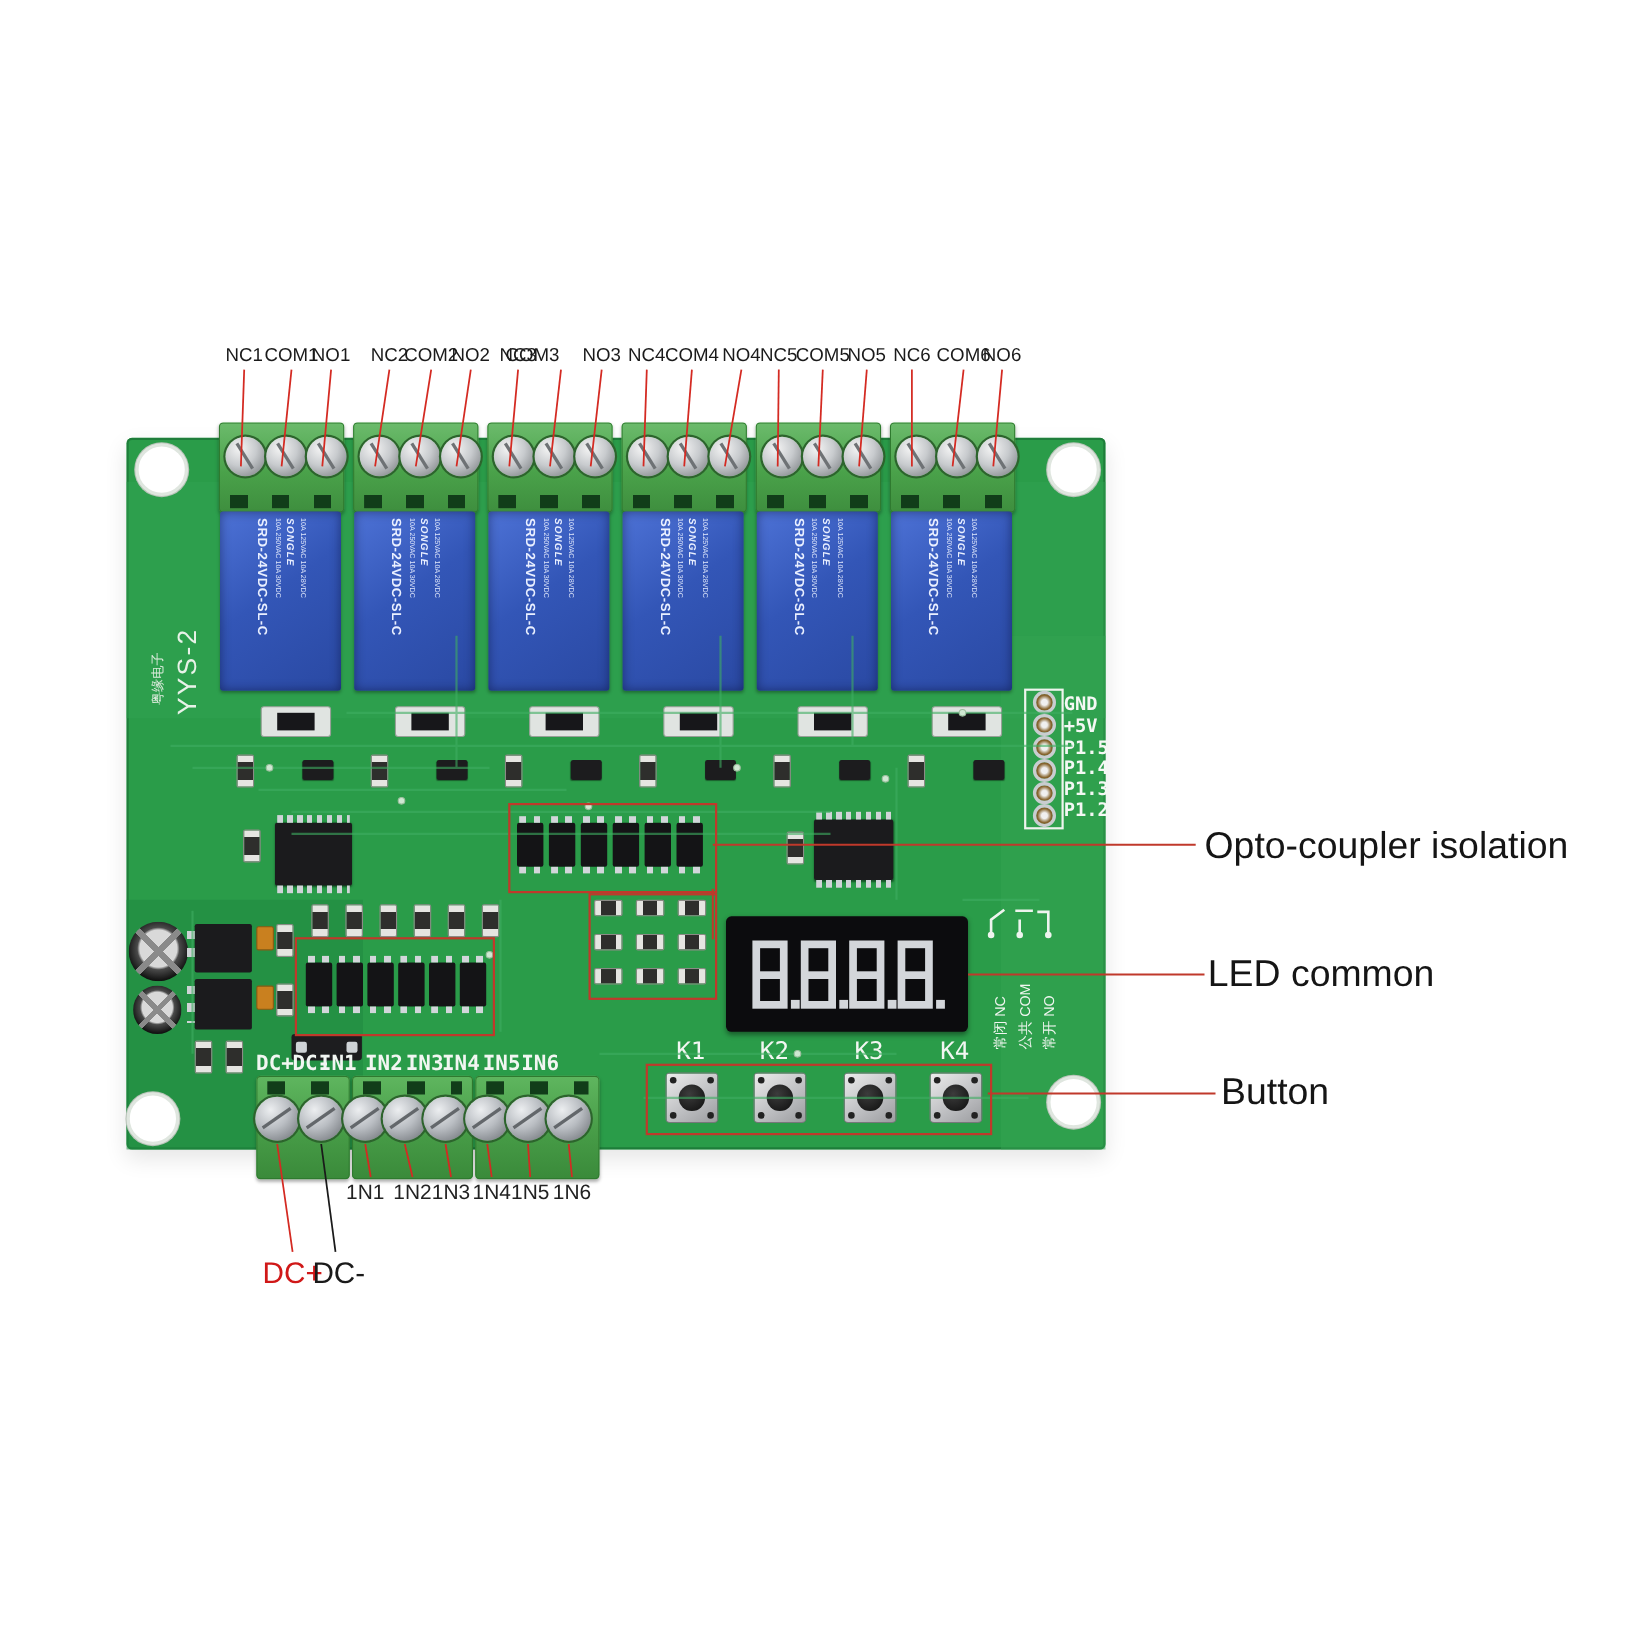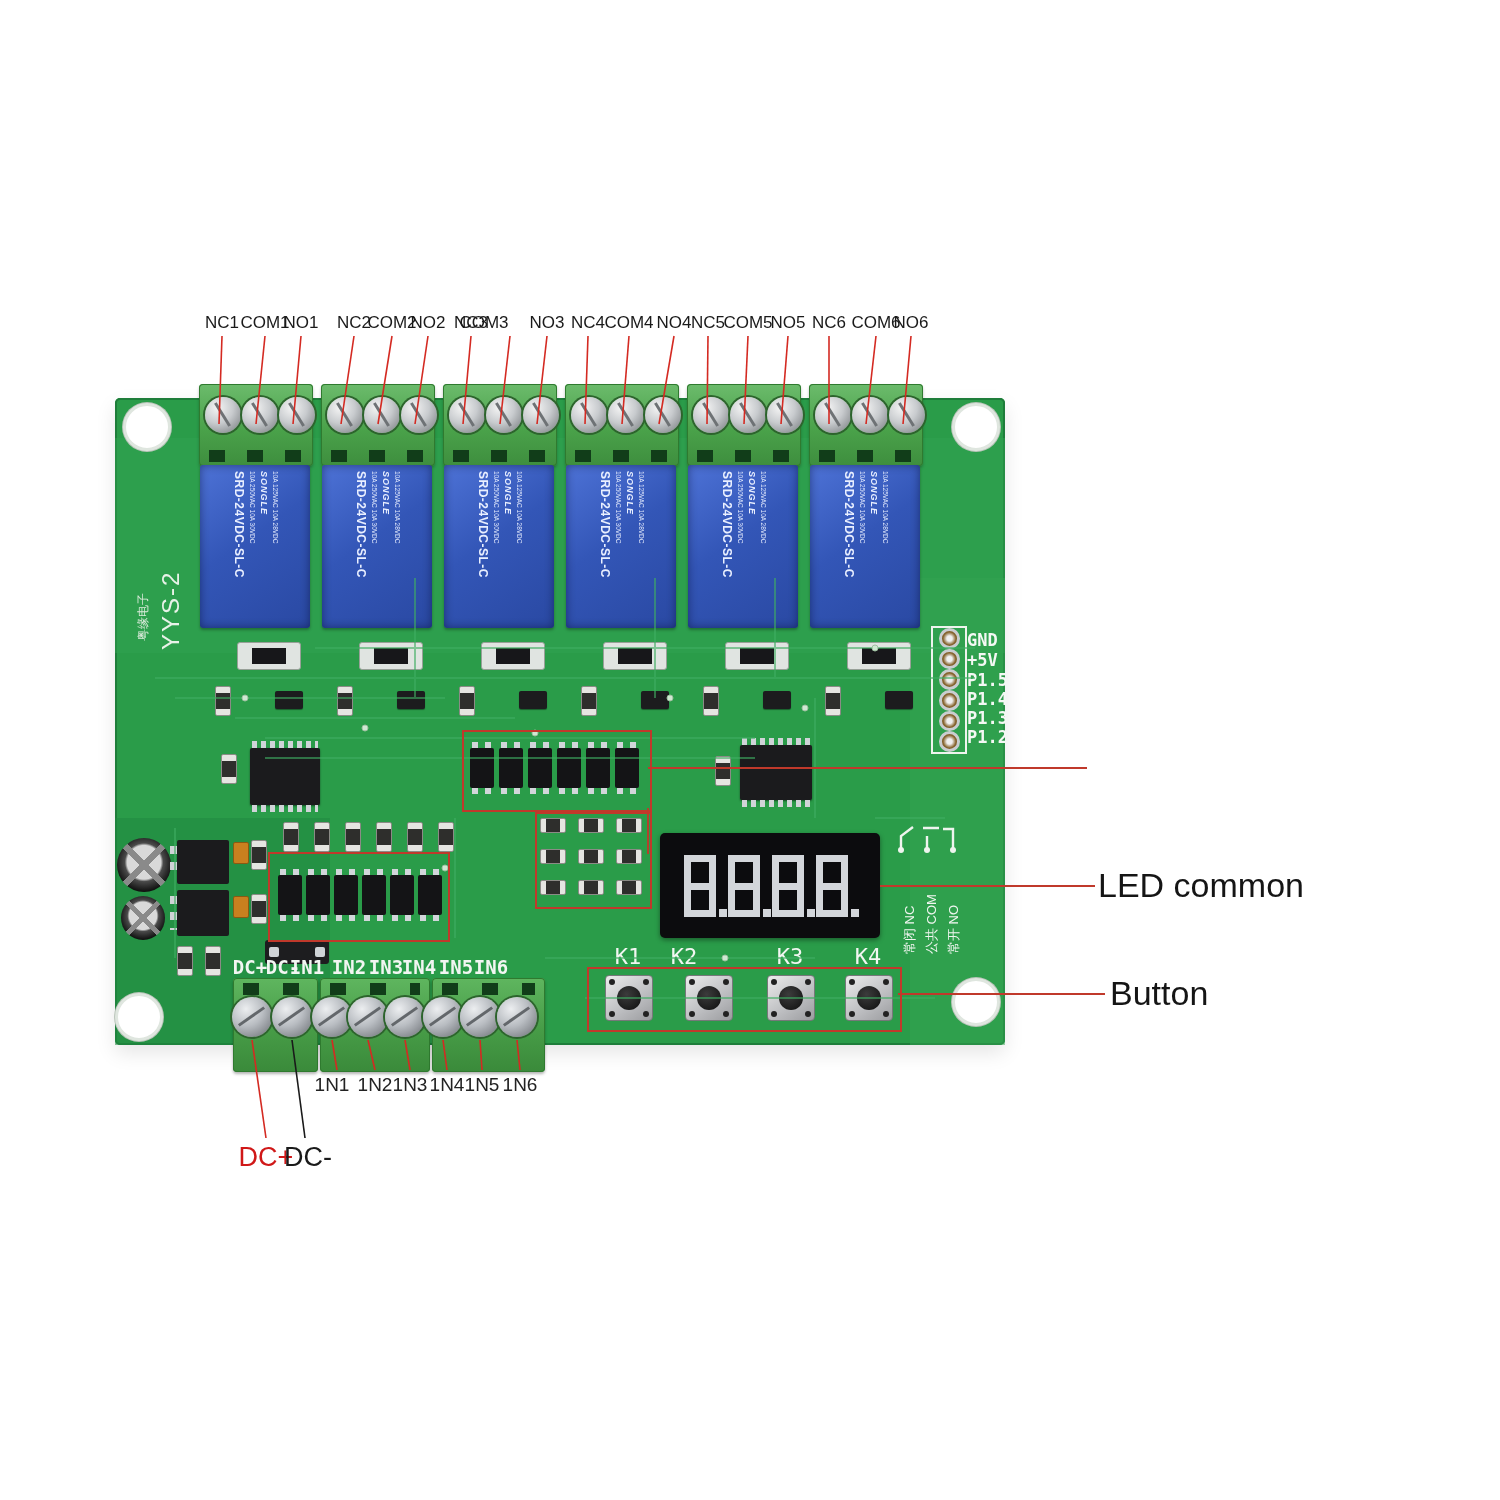--- a/index.html
+++ b/index.html
@@ -342,21 +342,21 @@
           <circle cx="34" cy="27" r="3"></circle>
           <circle cx="60" cy="27" r="3"></circle>
       </g>
     </svg>
     <span class="cnv" style="left:786px;top:556px">常闭 NC</span>
     <span class="cnv" style="left:808px;top:556px">公共 COM</span>
     <span class="cnv" style="left:830px;top:556px">常开 NO</span>
 
     <div class="redbox" style="left:472px;top:569px;width:311px;height:61px"></div>
     <span class="klabel" style="left:513px">K1</span>
-    <span class="klabel" style="left:569px">K2</span>
+    <span class="klabel" style="left:589px">K2</span>
     <span class="klabel" style="left:675px">K3</span>
     <span class="klabel" style="left:753px">K4</span>
     <div class="btn" style="left:490px"></div>
     <div class="btn" style="left:570px"></div>
     <div class="btn" style="left:652px"></div>
     <div class="btn" style="left:730px"></div>
 
     <span class="pslk" style="left:135px">DC+</span>
     <span class="pslk" style="left:168px">DC-</span>
     <span class="pslk" style="left:192px">IN1</span>
@@ -401,20 +401,21 @@
   <span class="inlbl" style="left:332px">1N1</span>
   <span class="inlbl" style="left:375px">1N2</span>
   <span class="inlbl" style="left:410px">1N3</span>
   <span class="inlbl" style="left:447px">1N4</span>
   <span class="inlbl" style="left:482px">1N5</span>
   <span class="inlbl" style="left:520px">1N6</span>
 
   <span class="dclbl" style="left:266px;color:#d01818">DC+</span>
   <span class="dclbl" style="left:308px;color:#1a1a1a">DC-</span>
 
+  <span class="ann" style="left:1095px;top:750px">Opto-coupler isolation</span>
   <span class="ann ann-led" style="left:1098px;top:866px">LED common</span>
   <span class="ann" style="left:1110px;top:974px">Button</span>
 
 
   <svg class="overlay" width="1500" height="1500" viewBox="0 0 1500 1500">
     <g stroke="#d42a22" stroke-width="1.6" fill="none">
       <line x1="222" y1="336" x2="219" y2="424"></line>
         <line x1="265" y1="336" x2="256" y2="424"></line>
         <line x1="301" y1="336" x2="293" y2="424"></line>
       <line x1="354" y1="336" x2="341" y2="424"></line>

